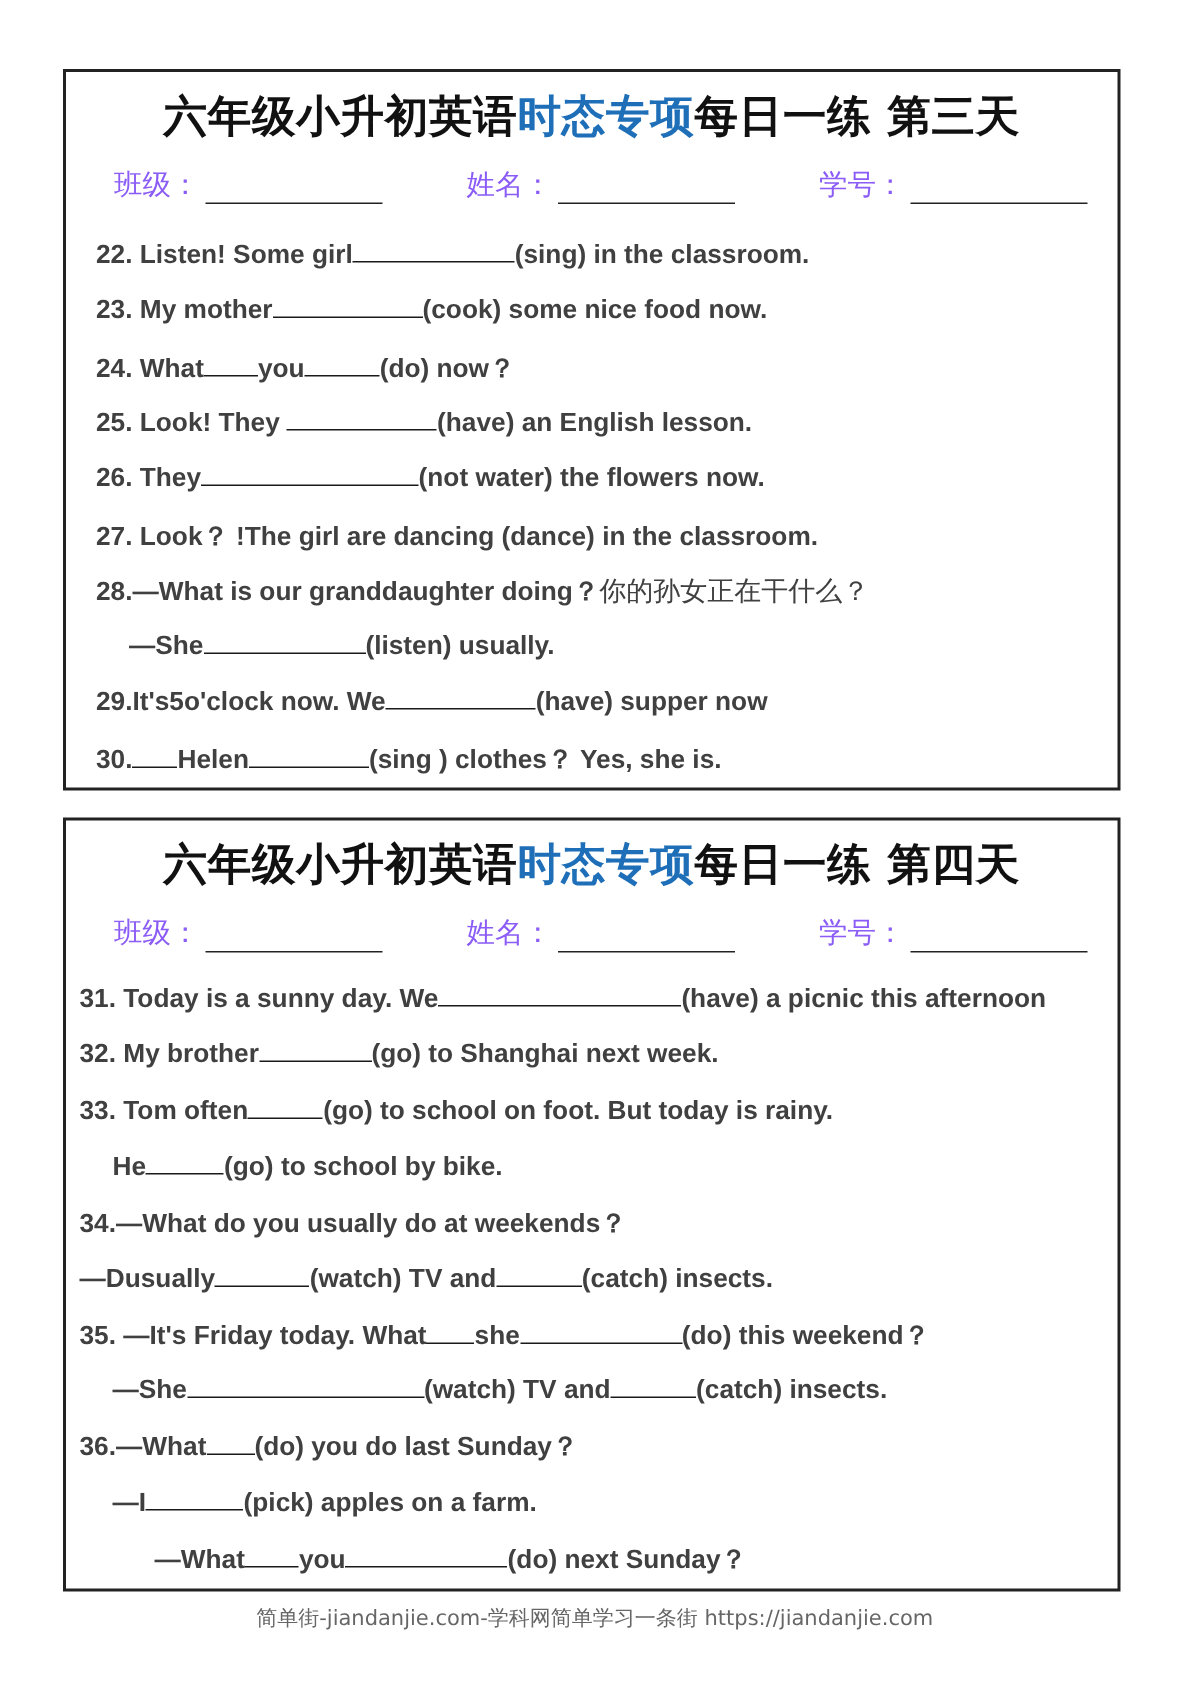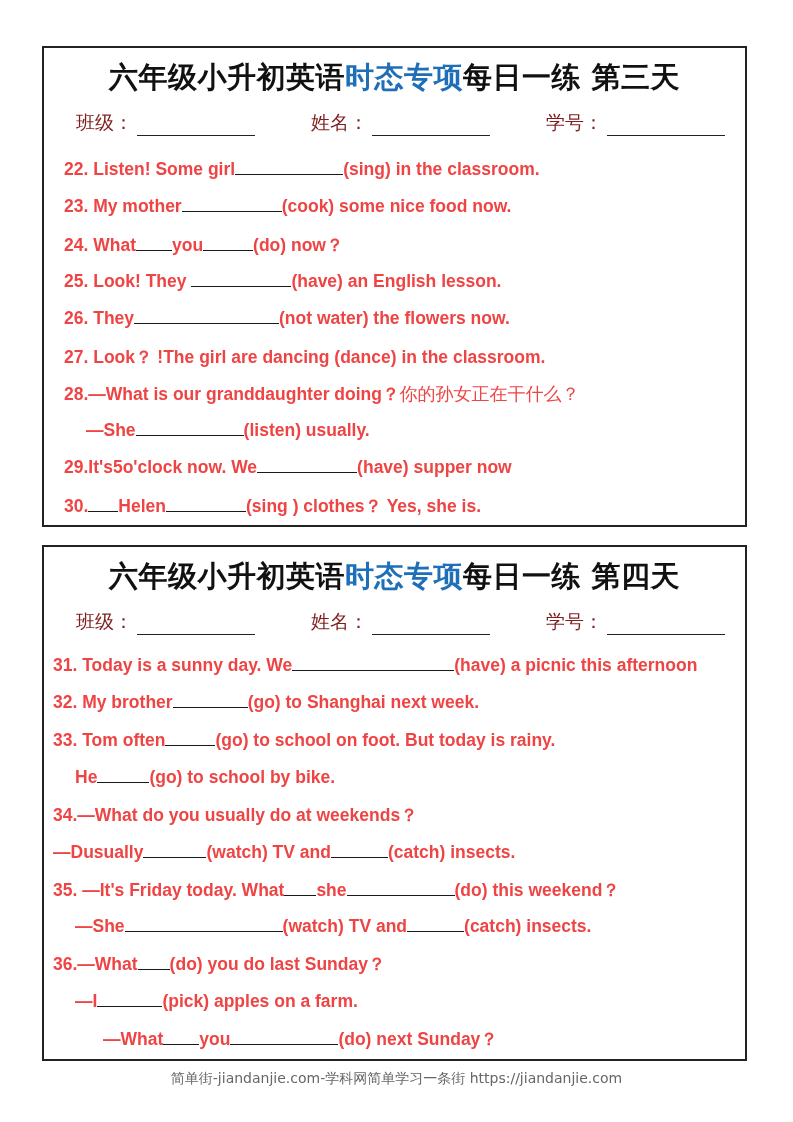--- a/index.html
+++ b/index.html
@@ -5,25 +5,25 @@
   html, body { margin:0; padding:0; background:#ffffff; }
   body { width:793px; height:1122px; position:relative; overflow:hidden;
          font-family:"Liberation Sans", "DejaVu Sans", sans-serif; color:#111; }
   .card { position:absolute; left:42px; width:705px; border:2px solid #222; box-sizing:border-box; background:#fff; }
   .card1 { top:46px; height:481px; }
   .card2 { top:545px; height:516px; }
   .title { position:absolute; left:0; right:0; top:10px; text-align:center;
            font-size:29px; font-weight:bold; letter-spacing:0.5px; color:#111;
            font-family:"DejaVu Sans", sans-serif; }
   .title .hl { color:#1f6fb8; }
-  .info { position:absolute; top:62px; left:0; right:0; height:28px; font-size:19px; color:#7f1d1d;
+  .info { position:absolute; top:62px; left:0; right:0; height:28px; font-size:19px; color:#8b5cf6;
           font-family:"DejaVu Sans", sans-serif; }
   .info .fld { position:absolute; top:0; white-space:nowrap; }
   .info .line { display:inline-block; width:118px; border-bottom:1.5px solid #222; height:18px; vertical-align:bottom; margin-left:4px; }
-  .q { position:absolute; font-size:17.5px; font-weight:bold; white-space:nowrap; color:#ef4444;
+  .q { position:absolute; font-size:17.5px; font-weight:bold; white-space:nowrap; color:#404040;
        font-family:"Liberation Sans", sans-serif; }
   .blank { display:inline-block; border-bottom:1.6px solid #1a1a1a; height:16px; vertical-align:baseline; }
   .cn { font-family:"DejaVu Sans", sans-serif; font-weight:normal; font-size:18px; }
   .footer { position:absolute; top:1070px; left:0; right:0; text-align:center; font-size:14px; color:#666;
             font-family:"DejaVu Sans", sans-serif; }
 </style>
 </head>
 <body>
 
 <div class="card card1">

